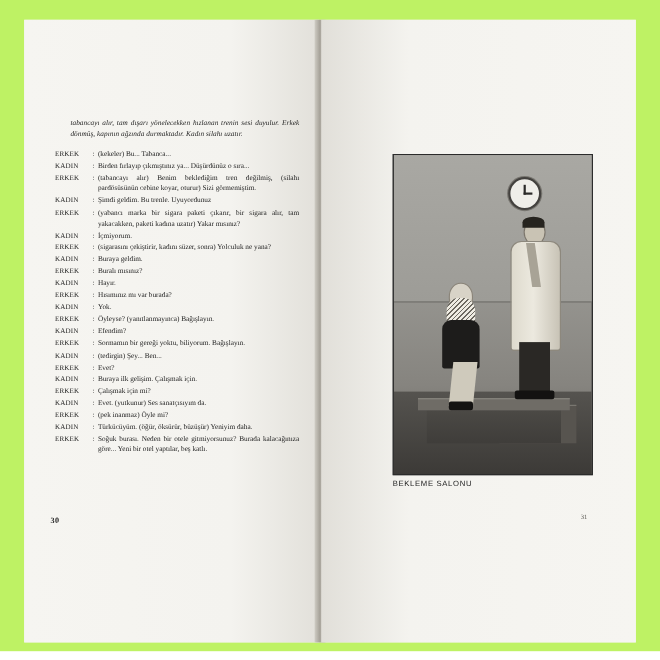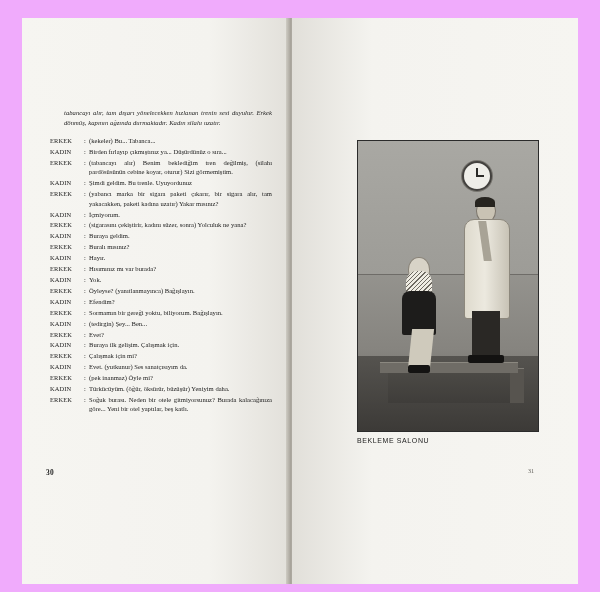--- a/index.html
+++ b/index.html
@@ -11,21 +11,21 @@
     width: 600px;
     height: 600px;
     overflow: hidden;
     font-family: "Liberation Serif", serif;
   }
 
   #page {
     position: relative;
     width: 600px;
     height: 592px;
-    background: #f0abfc;
+    background: #bef264;
   }
 
   
   .spread {
     position: absolute;
     left: 22px;
     top: 18px;
     width: 556px;
     height: 566px;
     background: #f3f2ee;

